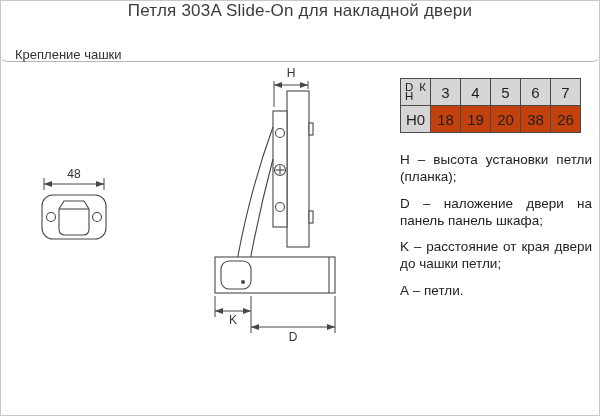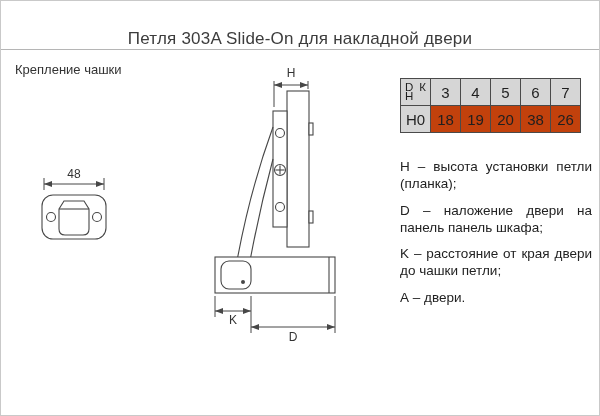--- a/index.html
+++ b/index.html
@@ -3,25 +3,26 @@
 <meta charset="utf-8">
 <style>
   * { margin:0; padding:0; box-sizing:border-box; }
   html,body { background:#fff; }
   body { font-family:"Liberation Sans", sans-serif; }
   .page {
     position:relative; width:600px; height:416px;
     background:#fff; border:1px solid #c9c9c9; overflow:hidden;
   }
   .title-bar {
-    height:49px; display:flex; align-items:flex-end; justify-content:center;
+    height:61px; display:flex; align-items:flex-start; justify-content:center;
     border-bottom:1px solid #b5b5b5;
+    border-radius:6px;
   }
   .title-bar h1 { font-size:17px; font-weight:400; color:#3c3c3c; letter-spacing:.2px; }
-  .section-label { position:absolute; left:14px; top:61px; font-size:13px; color:#333; }
+  .section-label { position:absolute; left:14px; top:46px; font-size:13px; color:#333; }
   .plate-svg { position:absolute; left:34px; top:166px; }
   .hinge-svg { position:absolute; left:146px; top:64px; }
   .right-col { position:absolute; left:399px; top:77px; width:194px; }
   table.dims { border-collapse:collapse; }
   table.dims td {
     border:1px solid #4a4a4a; width:30px; height:27px;
     text-align:center; vertical-align:middle;
     font-size:15px; color:#1f1f1f; padding:0; background:#c2410c;
   }
   table.dims tr.head td, table.dims td.rowhdr { background:#d6d6d6; }
@@ -29,21 +30,21 @@
     width:38px; position:relative;
     background-color:#d6d6d6;
     background-image:linear-gradient(to bottom right,
       rgba(0,0,0,0) calc(50% - 0.7px), #4a4a4a calc(50% - 0.7px),
       #4a4a4a calc(50% + 0.7px), rgba(0,0,0,0) calc(50% + 0.7px));
   }
   td.corner span { position:absolute; font-size:11.5px; line-height:1; color:#1f1f1f; }
   td.corner .c-d { left:4px; top:3px; }
   td.corner .c-k { right:4px; top:3px; }
   td.corner .c-h { left:4px; bottom:3px; }
-  .legend { margin-top:25px; width:192px; }
+  .legend { margin-top:18px; width:192px; }
   .legend p {
     font-size:13.5px; line-height:1.28; color:#222;
     text-align:justify; margin-bottom:9px;
   }
   svg text { font-family:"Liberation Sans", sans-serif; font-size:12px; fill:#333; }
   svg .ln  { stroke:#474747; stroke-width:1.1; fill:none; }
   svg .fw  { fill:#fff; stroke:#474747; stroke-width:1.1; }
   svg .dim { stroke:#474747; stroke-width:1; fill:none; }
 </style>
 </head>
@@ -137,17 +138,17 @@
           <td>38</td>
           <td>26</td>
         </tr>
       </tbody>
     </table>
 
     <div class="legend">
       <p>H – высота установки петли (планка);</p>
       <p>D – наложение двери на панель панель шкафа;</p>
       <p>K – расстояние от края двери до чашки петли;</p>
-      <p>А – двери.</p>
+      <p>А – петли.</p>
     </div>
   </div>
 
 </div>
 
 </body></html>

